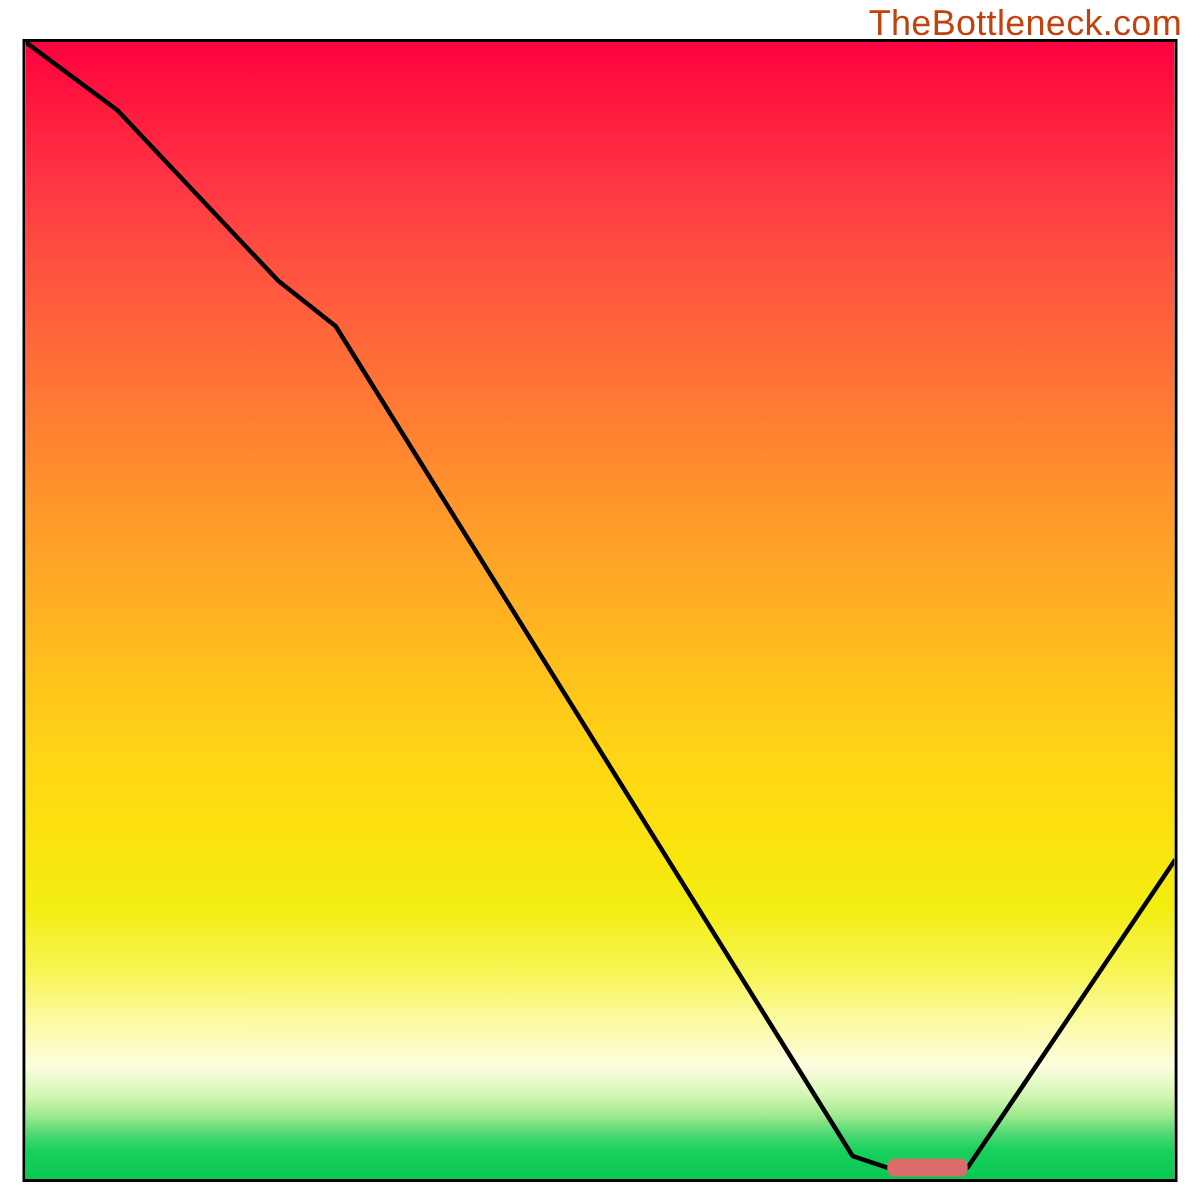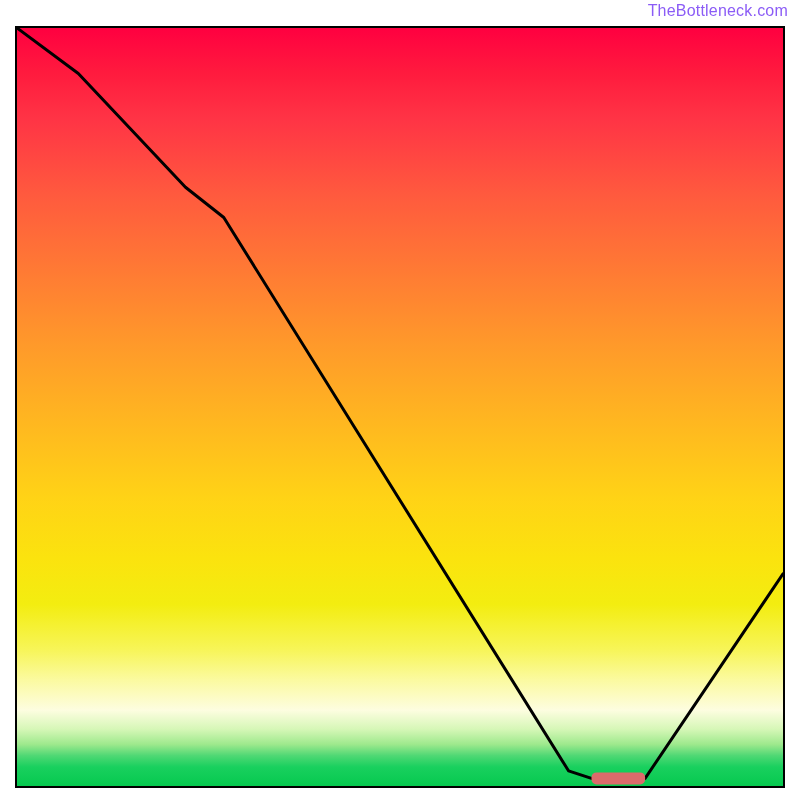--- a/index.html
+++ b/index.html
@@ -12,22 +12,22 @@
   }
   .wrap {
     position: relative;
     width: 800px;
     height: 800px;
   }
   .watermark {
     position: absolute;
     top: 2px;
     right: 12px;
-    color: #8b5cf6;
-    font-size: 16px;
+    color: #c2410c;
+    font-size: 24px;
     font-weight: 400;
     letter-spacing: 0.2px;
     z-index: 5;
   }
   .plot-frame {
     position: absolute;
     left: 15px;
     top: 26px;
     width: 770px;
     height: 762px;

